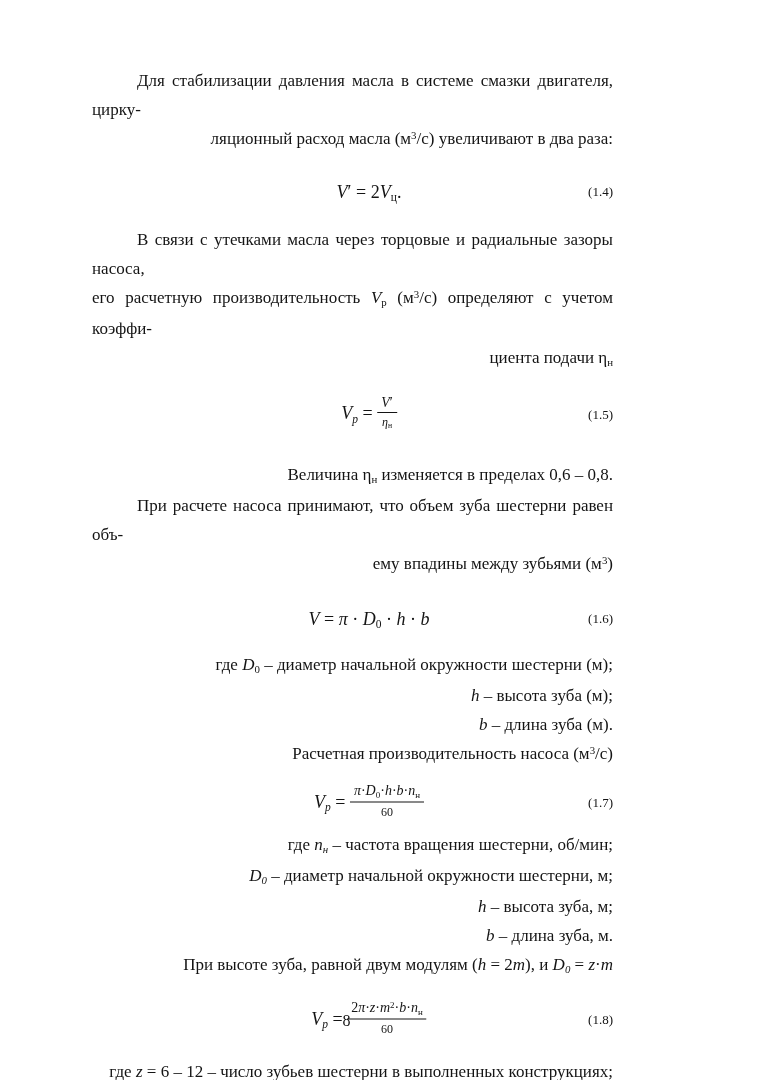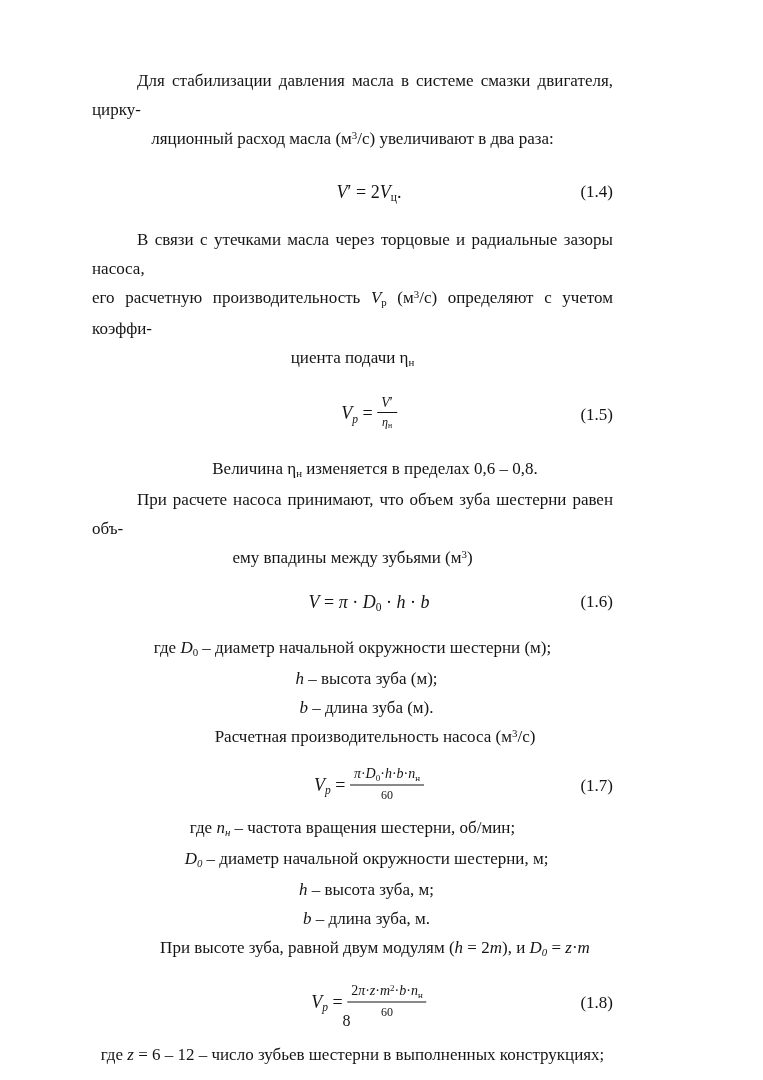--- a/index.html
+++ b/index.html
@@ -4,21 +4,21 @@
 <style>
   html,body{margin:0;padding:0;}
   body{
     width:763px;height:1080px;background:#ffffff;
     font-family:"Liberation Serif","DejaVu Serif",serif;
     color:#141414;
     -webkit-font-smoothing:antialiased;
   }
   .page{position:relative;width:693px;height:1080px;background:#ffffff;overflow:hidden;}
   .content{position:absolute;left:92px;right:80px;top:66px;}
-  .line{font-size:17px;line-height:29px;text-align:center;}
+  .line{font-size:17px;line-height:29px;text-align:right;}
   .indent{text-indent:45px;}
   .hang{padding-left:28px;}
   .just{text-align:justify;text-align-last:justify;}
   
   .tk-r{font-style:normal;}
   .tk-i{font-style:italic;}
   .tk-sup{font-size:64%;position:relative;top:-0.5em;}
   .tk-sub{font-size:64%;position:relative;top:0.3em;}
   .tk-isub{font-size:64%;position:relative;top:0.3em;font-style:italic;}
   
@@ -26,31 +26,31 @@
   .eqrow.simple{height:34px;}
   .eqrow.fraction{height:50px;}
   .eq{
     position:absolute;left:277px;top:50%;
     transform:translate(-50%,-50%);
     font-size:18px;white-space:nowrap;line-height:1;
   }
   .eqnum{
     position:absolute;right:0;top:50%;
     transform:translateY(-50%);
-    font-size:17px;
+    font-size:13px;
   }
   .frac{display:inline-block;vertical-align:middle;text-align:center;position:relative;top:-2px;}
   .frac .fnum{display:block;font-size:14px;line-height:17px;border-bottom:1px solid #141414;padding:0 4px 1px;}
   .frac .fden{display:block;font-size:12px;line-height:17px;padding:1px 4px 0;}
   
   .mt-eq14{margin-top:20px;text-decoration:underline;}
   .mt-p2{margin-top:16px;}
   .mt-eq15{margin-top:16px;}
-  .mt-p3{margin-top:14px;}
-  .mt-eq16{margin-top:11px;}
+  .mt-p3{margin-top:20px;}
+  .mt-eq16{margin-top:22px;}
   .mt-list1{margin-top:14px;}
   .mt-eq17{margin-top:8px;}
   .mt-list2{margin-top:2px;}
   .mt-eq18{margin-top:14px;}
   .mt-list3{margin-top:12px;}
   .pagenum{
     position:absolute;left:0;right:0;top:1010px;
     text-align:center;font-size:16px;line-height:22px;
   }
 </style>

